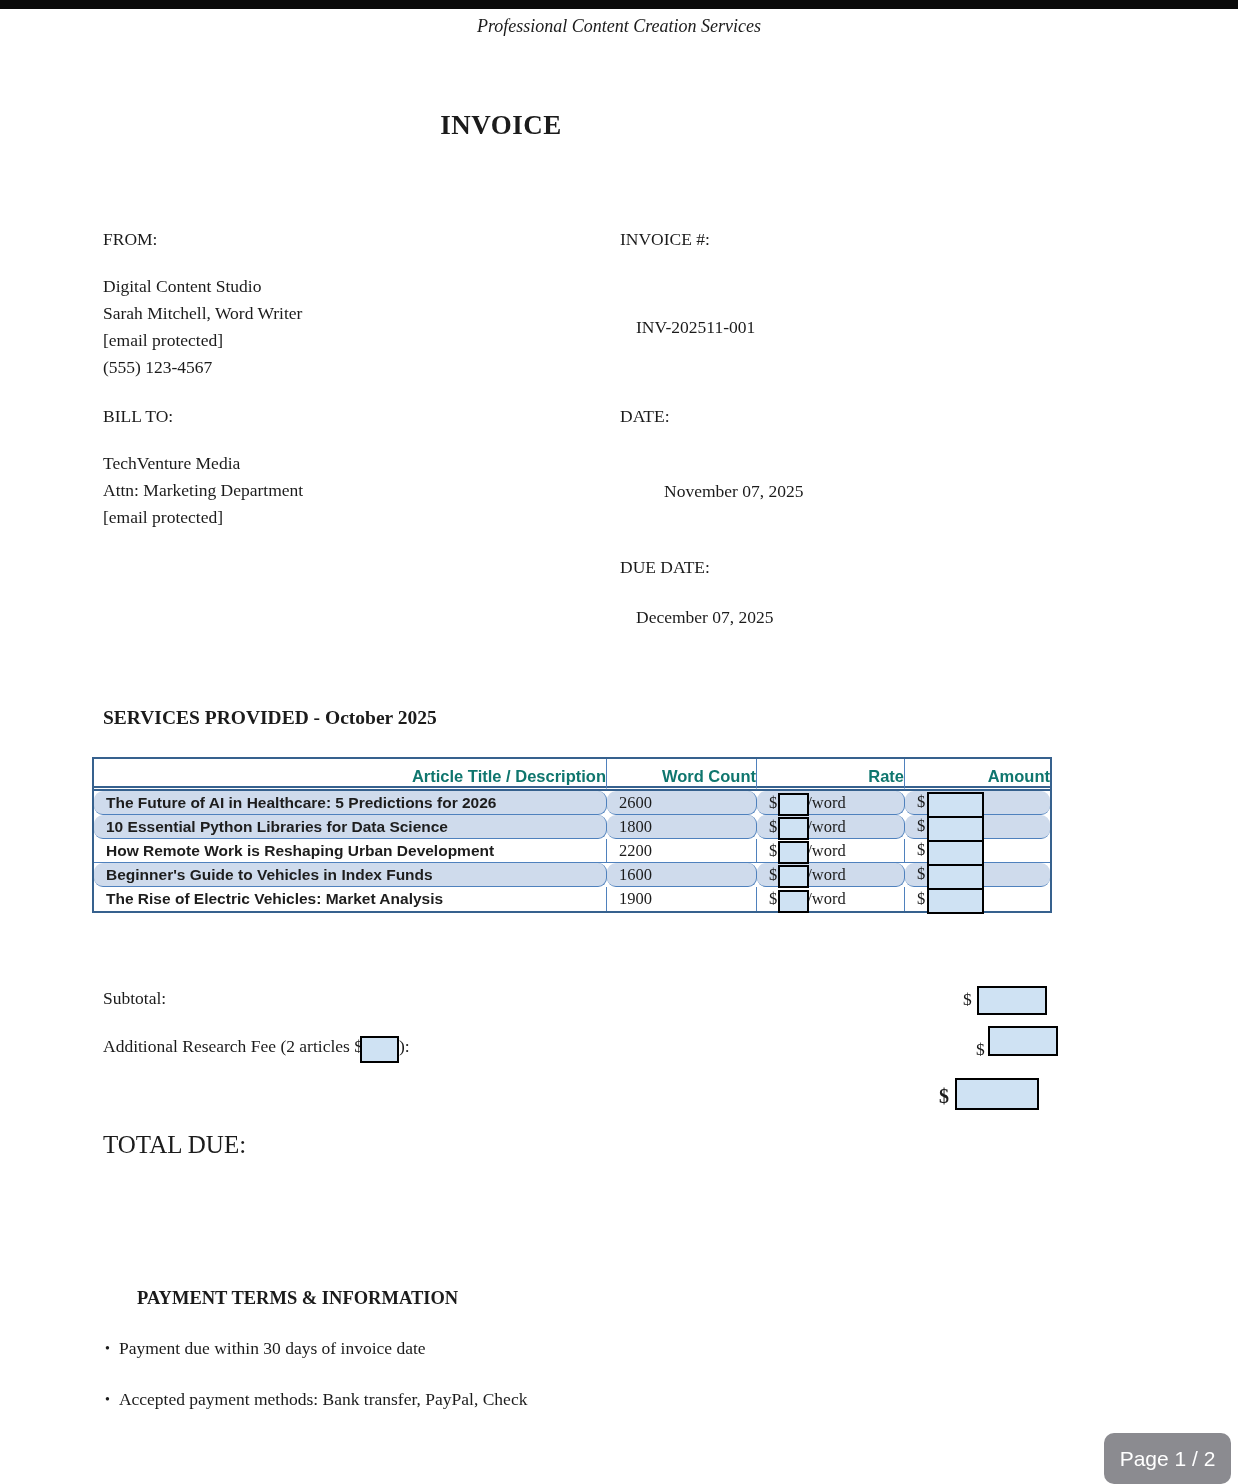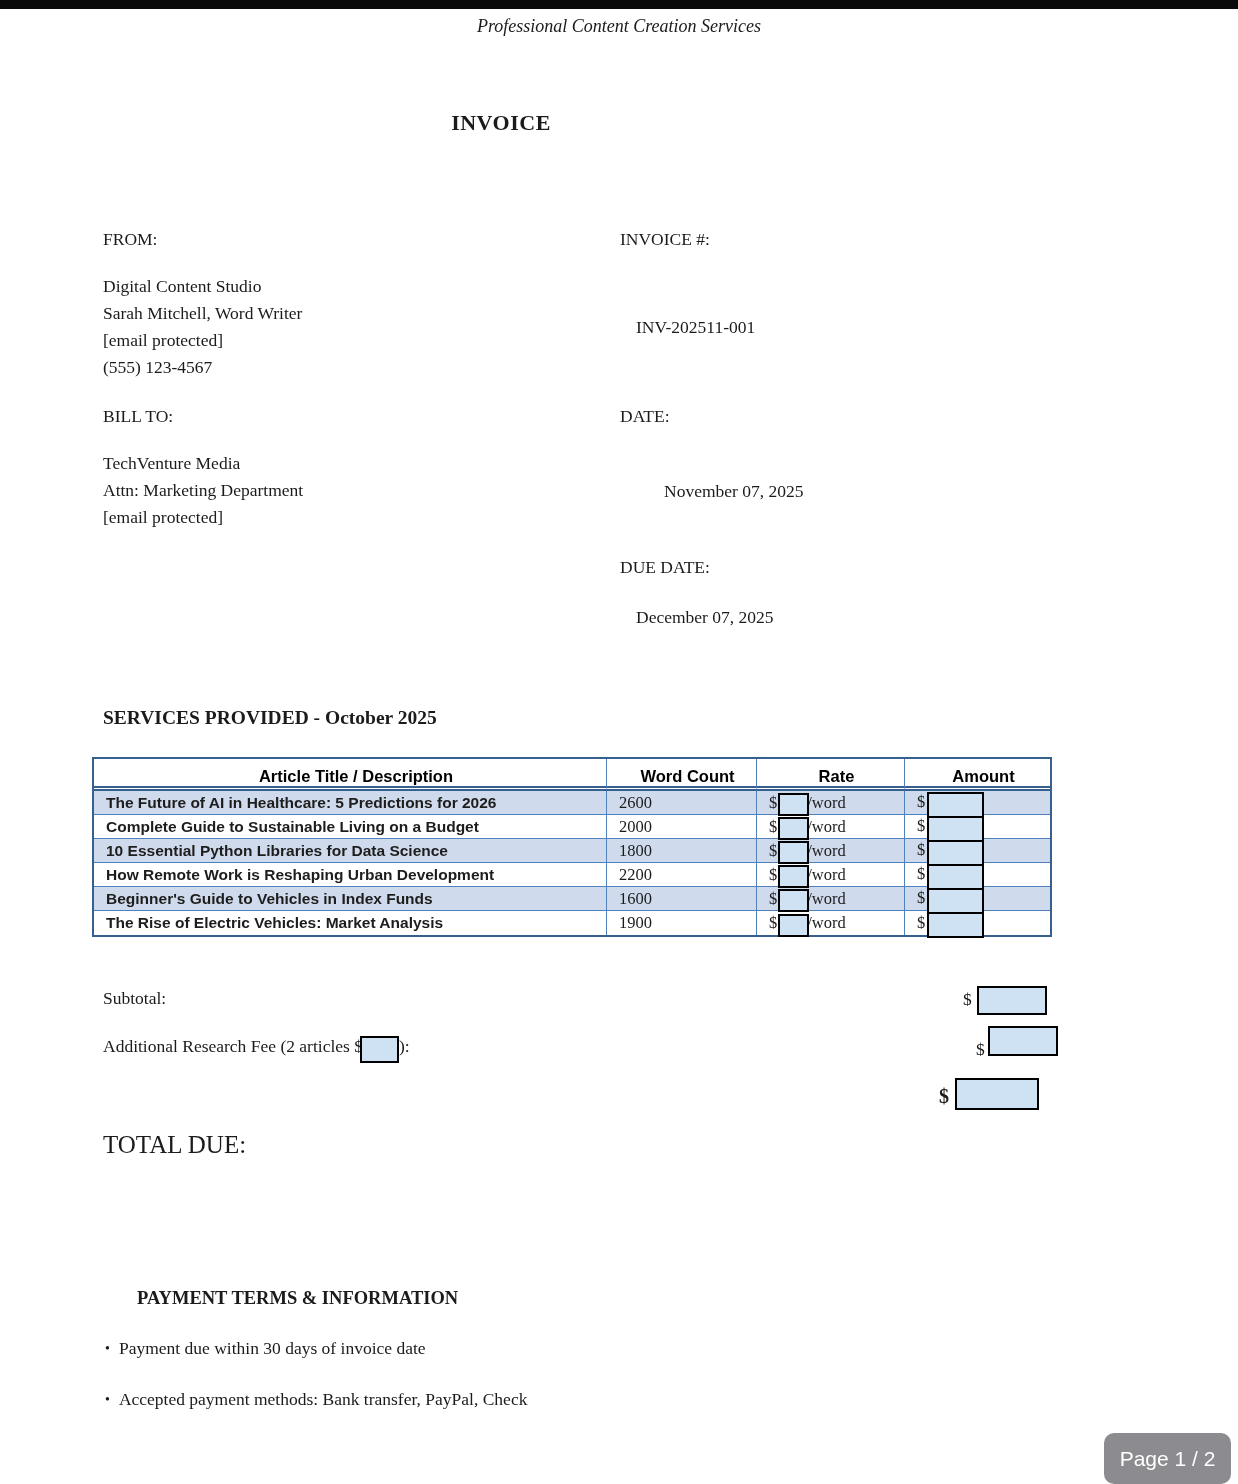--- a/index.html
+++ b/index.html
@@ -16,54 +16,54 @@
     position:relative;width:1238px;height:1484px;background:#ffffff;overflow:hidden;
     font-family:"Liberation Serif", serif;color:var(--ink);
   }
   .topbar{position:absolute;left:0;top:0;width:1238px;height:9px;background:#0a0a0a;}
   .letterhead{
     position:absolute;left:0;top:16px;width:1238px;text-align:center;
     font-style:italic;font-size:18px;
   }
   .doc-title{
     position:absolute;left:0;top:110px;width:1002px;text-align:center;
-    font-weight:bold;font-size:22px;letter-spacing:.5px;
+    font-weight:bold;font-size:27px;letter-spacing:.5px;
   }
   .abs{position:absolute;}
   .lbl{font-size:17.5px;}
   .val{font-size:17.5px;margin-left:16px;}
   .block{font-size:17.5px;line-height:27px;}
   .sec-heading{font-weight:bold;font-size:19.5px;}
 
   
   .svc-table{
     position:absolute;left:92px;top:757px;width:960px;
     border-collapse:separate;border-spacing:0;table-layout:fixed;
     border:2px solid var(--table-outer);
   }
   .svc-table col.c1{width:513px;}
   .svc-table col.c2{width:150px;}
   .svc-table col.c3{width:148px;}
   .svc-table col.c4{width:145px;}
   .svc-table th{
-    height:28px;background:#ffffff;text-align:center;vertical-align:middle;
-    font-family:"Liberation Sans", sans-serif;font-weight:bold;font-size:16.5px;color:#000000;
+    height:28px;background:#ffffff;text-align:right;vertical-align:middle;
+    font-family:"Liberation Sans", sans-serif;font-weight:bold;font-size:16.5px;color:#0f766e;
     padding:8px 0 0 12px;border-bottom:5px double var(--table-outer);
     border-right:1.5px solid var(--table-border);
   }
   .svc-table th:last-child{border-right:none;}
   .svc-table td{
     height:24px;vertical-align:middle;padding:0 0 0 12px;
     border-right:1.5px solid var(--table-border);
     border-bottom:1px solid var(--table-border);
     overflow:visible;white-space:nowrap;
   }
   .svc-table td:last-child{border-right:none;}
   .svc-table tr:last-child td{border-bottom:none;}
-  .svc-table tr.stripe td{background:var(--row-stripe);}
+  .svc-table tr.stripe td{background:var(--row-stripe);border-radius:9px;}
   td.cell-title{
     font-family:"Liberation Sans", sans-serif;font-weight:bold;font-size:15.5px;color:#1d1d1d;
   }
   td.cell-count{font-size:16.5px;}
   td.cell-rate,td.cell-amount{font-size:16.5px;}
 
   .fieldbox{
     display:inline-block;background:var(--field-fill);border:2px solid #000;
     vertical-align:middle;position:relative;z-index:2;
   }
@@ -136,26 +136,20 @@
         <th>Amount</th>
       </tr>
     </thead>
     <tbody id="svc-rows">
         <tr class="stripe">
           <td class="cell-title">The Future of AI in Healthcare: 5 Predictions for 2026</td>
           <td class="cell-count">2600</td>
           <td class="cell-rate"><span>$</span><span class="fieldbox rate-box"></span><span style="margin-left: -2px;">/word</span></td>
           <td class="cell-amount"><span>$</span><span class="fieldbox amount-box"></span></td>
         </tr>
-        <tr>
-          <td class="cell-title">Complete Guide to Sustainable Living on a Budget</td>
-          <td class="cell-count">2000</td>
-          <td class="cell-rate"><span>$</span><span class="fieldbox rate-box"></span><span style="margin-left: -2px;">/word</span></td>
-          <td class="cell-amount"><span>$</span><span class="fieldbox amount-box"></span></td>
-        </tr>
         <tr class="stripe">
           <td class="cell-title">10 Essential Python Libraries for Data Science</td>
           <td class="cell-count">1800</td>
           <td class="cell-rate"><span>$</span><span class="fieldbox rate-box"></span><span style="margin-left: -2px;">/word</span></td>
           <td class="cell-amount"><span>$</span><span class="fieldbox amount-box"></span></td>
         </tr>
         <tr>
           <td class="cell-title">How Remote Work is Reshaping Urban Development</td>
           <td class="cell-count">2200</td>
           <td class="cell-rate"><span>$</span><span class="fieldbox rate-box"></span><span style="margin-left: -2px;">/word</span></td>

